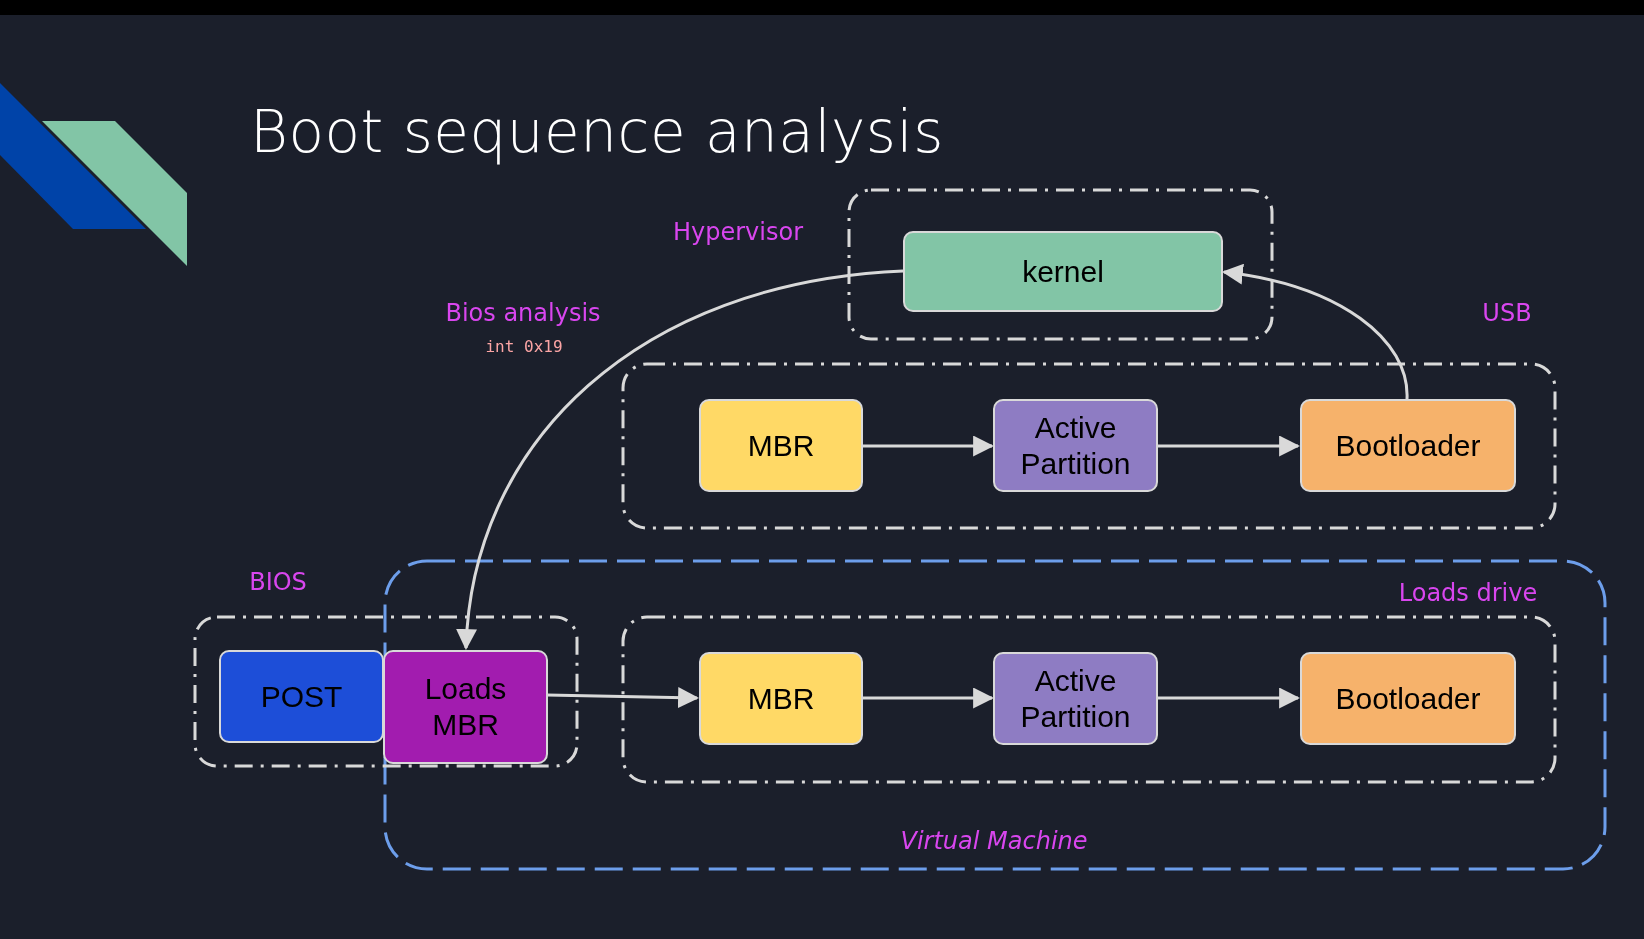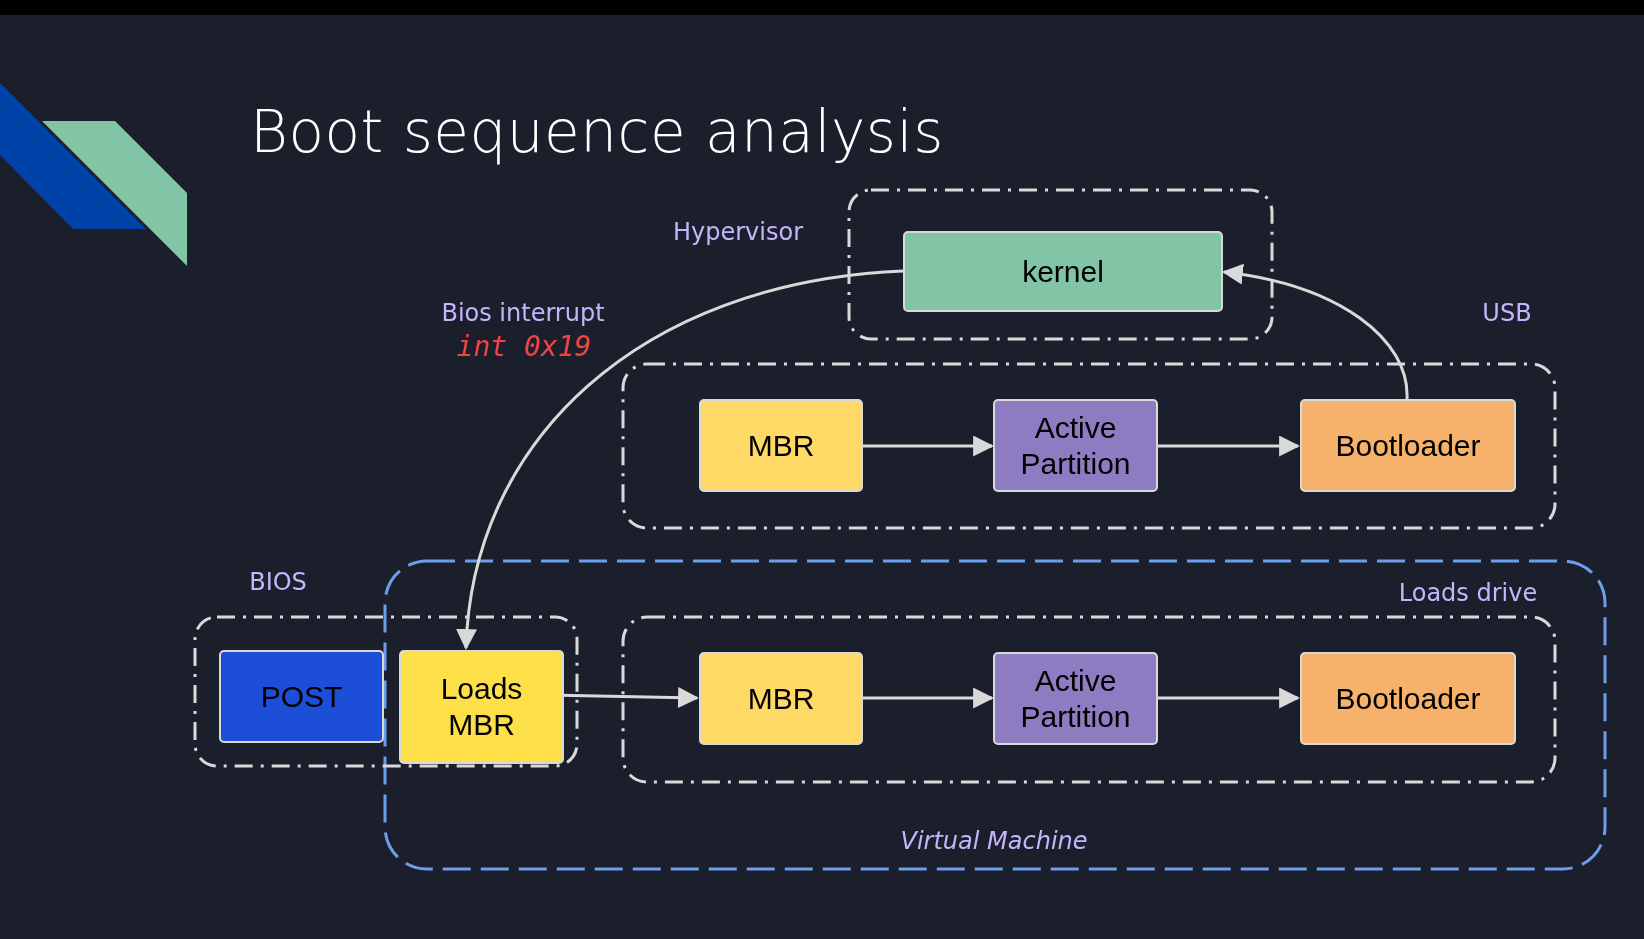--- a/index.html
+++ b/index.html
@@ -9,33 +9,32 @@
     font-family: "Liberation Sans", sans-serif;
   }
   .topbar { position: absolute; left: 0; top: 0; width: 1644px; height: 15px; background: #000; }
   svg.canvas { position: absolute; left: 0; top: 0; }
   .title {
     position: absolute; left: 250px; top: 98px;
     font-family: "DejaVu Sans", sans-serif; font-weight: 300;
     font-size: 58px; color: #ffffff; letter-spacing: 0.5px; white-space: nowrap;
   }
   .label {
-    position: absolute; color: #c4b5fd; font-size: 24px;
+    position: absolute; color: #d946ef; font-size: 24px;
     font-family: "DejaVu Sans", sans-serif; white-space: nowrap;
     transform: translate(-50%, -50%);
   }
   .code {
-    position: absolute; color: #ef4444; font-size: 28px;
+    position: absolute; color: #fca5a5; font-size: 16px;
     font-family: "DejaVu Sans Mono", monospace; white-space: nowrap;
     transform: translate(-50%, -50%);
-    font-style: italic;
   }
   .node {
     position: absolute; box-sizing: border-box;
-    border: 2px solid #d9d9d9; border-radius: 5px;
+    border: 2px solid #d9d9d9; border-radius: 10px;
     display: flex; align-items: center; justify-content: center; text-align: center;
     color: #000; font-size: 30px; line-height: 36px;
     font-family: "Liberation Sans", sans-serif;
   }
 </style>
 </head>
 <body>
 
 <div class="topbar"></div>
 
@@ -65,21 +64,21 @@
 </svg>
 
 <div class="title">Boot sequence analysis</div>
 
 <div class="label" style="left:738px; top:232px;">Hypervisor</div>
 <div class="label" style="left:1507px; top:313px;">USB</div>
 <div class="label" style="left:278px; top:582px;">BIOS</div>
 <div class="label" style="left:1468px; top:593px;">Loads drive</div>
 <div class="label" style="left:994px; top:841px;font-style:italic;">Virtual Machine</div>
 
-<div class="label" style="left:523px; top:313px;">Bios interrupt</div>
+<div class="label" style="left:523px; top:313px;">Bios analysis</div>
 <div class="code" style="left:524px; top:346px;">int 0x19</div>
 
 <div class="node" style="left:903px; top:231px; width:320px; height:81px; background:#82c5a6;">
   <span>kernel</span>
 </div>
 
 <div class="node" style="left:699px; top:399px; width:164px; height:93px; background:#ffd966;">
   <span>MBR</span>
 </div>
 <div class="node" style="left:993px; top:399px; width:165px; height:93px; background:#8e7cc3;">
@@ -88,21 +87,21 @@
     <div>Partition</div>
   </div>
 </div>
 <div class="node" style="left:1300px; top:399px; width:216px; height:93px; background:#f6b26b;">
   <span>Bootloader</span>
 </div>
 
 <div class="node" style="left:219px; top:650px; width:165px; height:93px; background:#1d4ed8;">
   <span>POST</span>
 </div>
-<div class="node" style="left:383px; top:650px; width:165px; height:114px; background:#fde047;margin-left:16px;">
+<div class="node" style="left:383px; top:650px; width:165px; height:114px; background:#a21caf;">
   <div>
     <div>Loads</div>
     <div>MBR</div>
   </div>
 </div>
 
 <div class="node" style="left:699px; top:652px; width:164px; height:93px; background:#ffd966;">
   <span>MBR</span>
 </div>
 <div class="node" style="left:993px; top:652px; width:165px; height:93px; background:#8e7cc3;">

